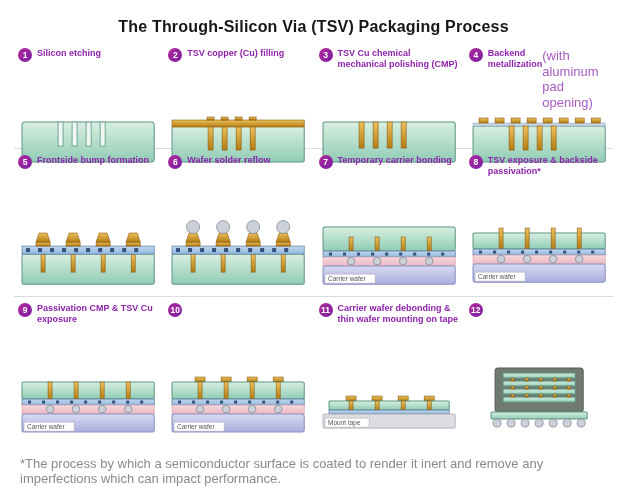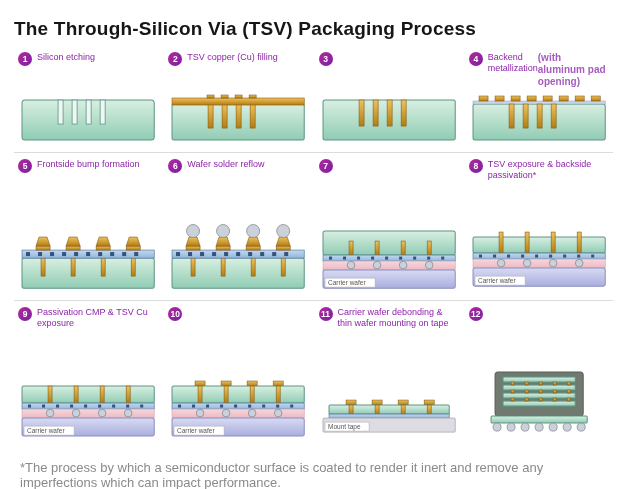--- a/index.html
+++ b/index.html
@@ -1,33 +1,33 @@
 <!DOCTYPE html>
 <html><head>
 <meta charset="utf-8">
 <style>
   *{margin:0;padding:0;box-sizing:border-box}
   html,body{background:#ffffff}
   body{font-family:"Liberation Sans",sans-serif}
   .page{width:627px;height:489px;background:#fff;position:relative;overflow:hidden;padding:10px 14px 0}
-  h1{font-size:19px;font-weight:800;text-align:left;color:#161616;margin:8px 0 6px;letter-spacing:.2px}
+  h1{font-size:16px;font-weight:800;text-align:center;color:#161616;margin:8px 0 6px;letter-spacing:.2px}
   .row{display:grid;grid-template-columns:repeat(4,1fr);column-gap:10px;padding:6px 4px 6px}
   .row+.row{border-top:1px solid #dcdcdc}
   .row1{height:106px}.row2{height:148px}.row3{height:152px}
   .cell{display:flex;flex-direction:column;min-width:0}
   .step-head{display:flex;gap:5px;align-items:flex-start}
   .row1 .step-head{min-height:28px}
   .row2 .step-head{min-height:32px}
   .row3 .step-head{min-height:40px}
   .badge{flex:0 0 auto;width:14px;height:14px;border-radius:50%;
     background:linear-gradient(135deg,#b12a9b,#7b1fa2);color:#fff;font-size:8.5px;font-weight:700;
     display:flex;align-items:center;justify-content:center}
   .tcol{display:flex;flex-direction:row}
-  .step-title{font-size:9px;font-weight:400;color:#8e24aa;line-height:1.25}
-  .step-sub{font-size:10px;font-weight:700;color:#a65cc0;line-height:1.2}
+  .step-title{font-size:9px;font-weight:700;color:#8e24aa;line-height:1.25}
+  .step-sub{font-size:13px;font-weight:400;color:#a65cc0;line-height:1.2}
   .illus{width:100%;margin-top:auto;display:block}
   .footnote{font-size:13px;color:#8a8a8a;padding:8px 6px 0}
   svg text{font-family:"Liberation Sans",sans-serif}
   .lblbox{fill:#ffffff;stroke:#b0b0b8;stroke-width:.6}
   .lbltxt{font-size:6.5px;fill:#555}
   .via{fill:url(#gCopper);stroke:#8a5a10;stroke-width:.6}
   .pad{fill:url(#gCopper);stroke:#8a5a10;stroke-width:.6}
   .wafer{fill:url(#gGreen);stroke:#5c9483;stroke-width:1}
   .bluelay{fill:url(#gBlue);stroke:#5a7aa0;stroke-width:.7}
   .pinklay{fill:url(#gPink);stroke:#d8a0ac;stroke-width:.6}
@@ -101,20 +101,21 @@
           <rect class="pad" x="53" y="7" width="7" height="3"></rect>
           <rect class="pad" x="67" y="7" width="7" height="3"></rect>
           <rect class="pad" x="81" y="7" width="7" height="3"></rect>
         </g>
       </svg>
     </div>
 
     <div class="cell">
       <div class="step-head">
         <span class="badge">3</span>
+        <span class="step-title">TSV Cu chemical mechanical polishing (CMP)</span>
       </div>
       <svg class="illus" viewBox="0 0 140 58">
         <g>
           <rect class="wafer" x="4" y="12" width="132" height="40" rx="2"></rect>
           <rect class="via" x="40" y="12" width="5" height="26"></rect>
           <rect class="via" x="54" y="12" width="5" height="26"></rect>
           <rect class="via" x="68" y="12" width="5" height="26"></rect>
           <rect class="via" x="82" y="12" width="5" height="26"></rect>
         </g>
       </svg>
@@ -221,20 +222,21 @@
           <circle class="ball" cx="55" cy="21" r="6.5"></circle>
           <circle class="ball" cx="85" cy="21" r="6.5"></circle>
           <circle class="ball" cx="115" cy="21" r="6.5"></circle>
         </g>
       </svg>
     </div>
 
     <div class="cell">
       <div class="step-head">
         <span class="badge">7</span>
+        <span class="step-title">Temporary carrier bonding</span>
       </div>
       <svg class="illus" viewBox="0 0 140 84">
         <g>
           <rect class="wafer" x="4" y="21" width="132" height="24" rx="2"></rect>
           <rect class="via" x="30" y="31" width="4" height="14"></rect>
           <rect class="via" x="56" y="31" width="4" height="14"></rect>
           <rect class="via" x="82" y="31" width="4" height="14"></rect>
           <rect class="via" x="108" y="31" width="4" height="14"></rect>
           <rect class="bluelay" x="4" y="45" width="132" height="6"></rect>
           <rect class="sq" x="10" y="46.5" width="3" height="3"></rect>

